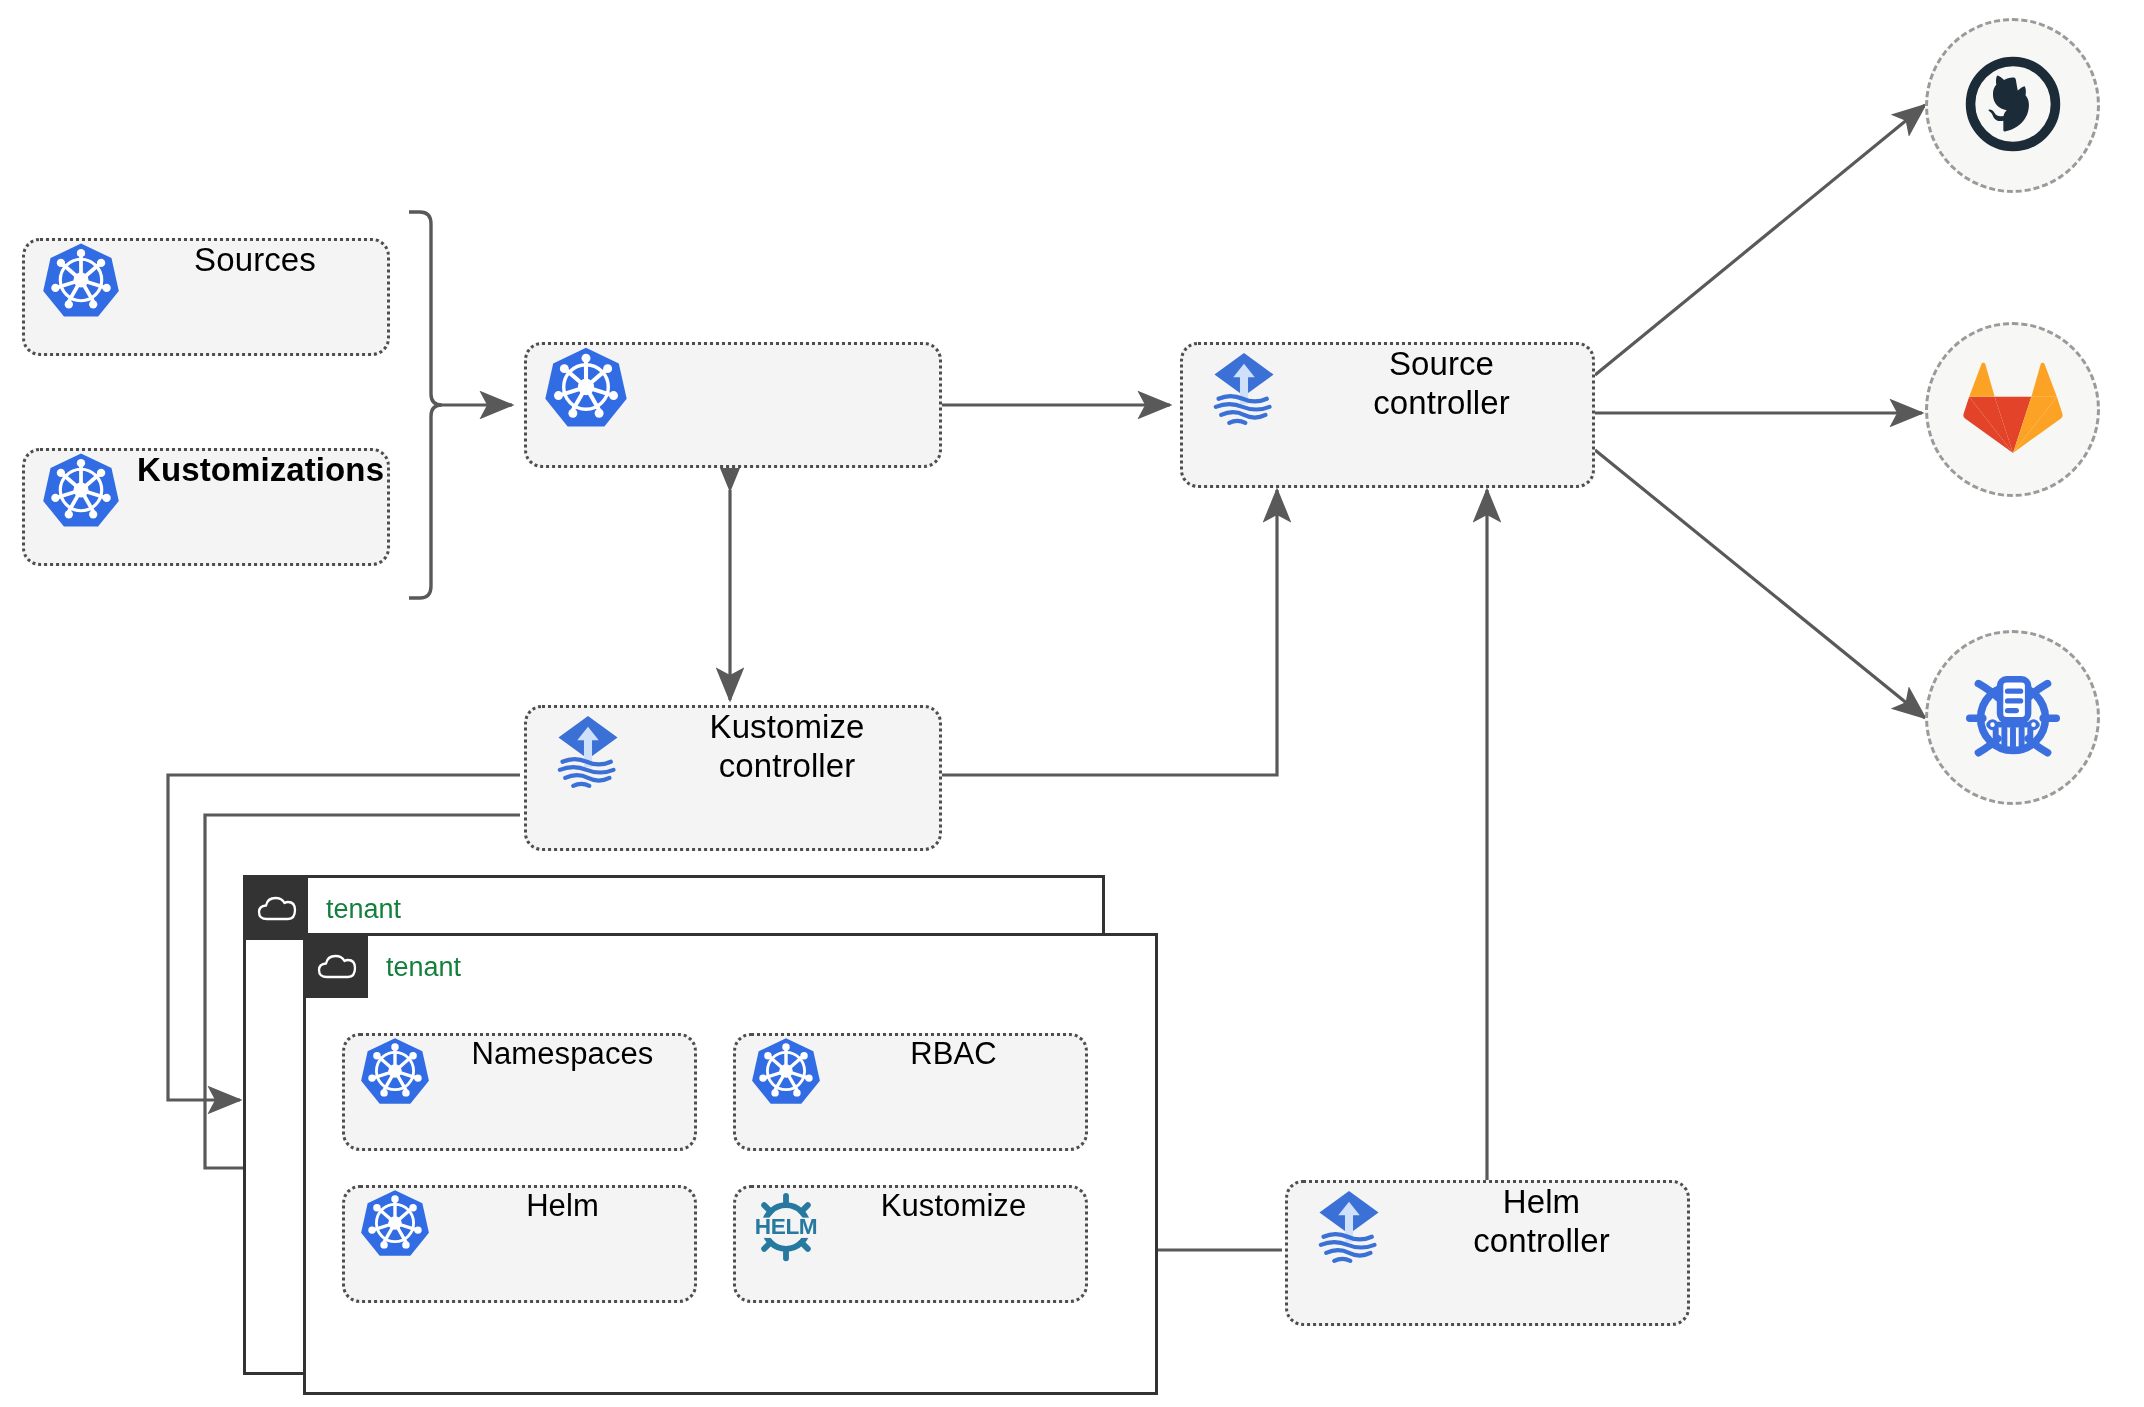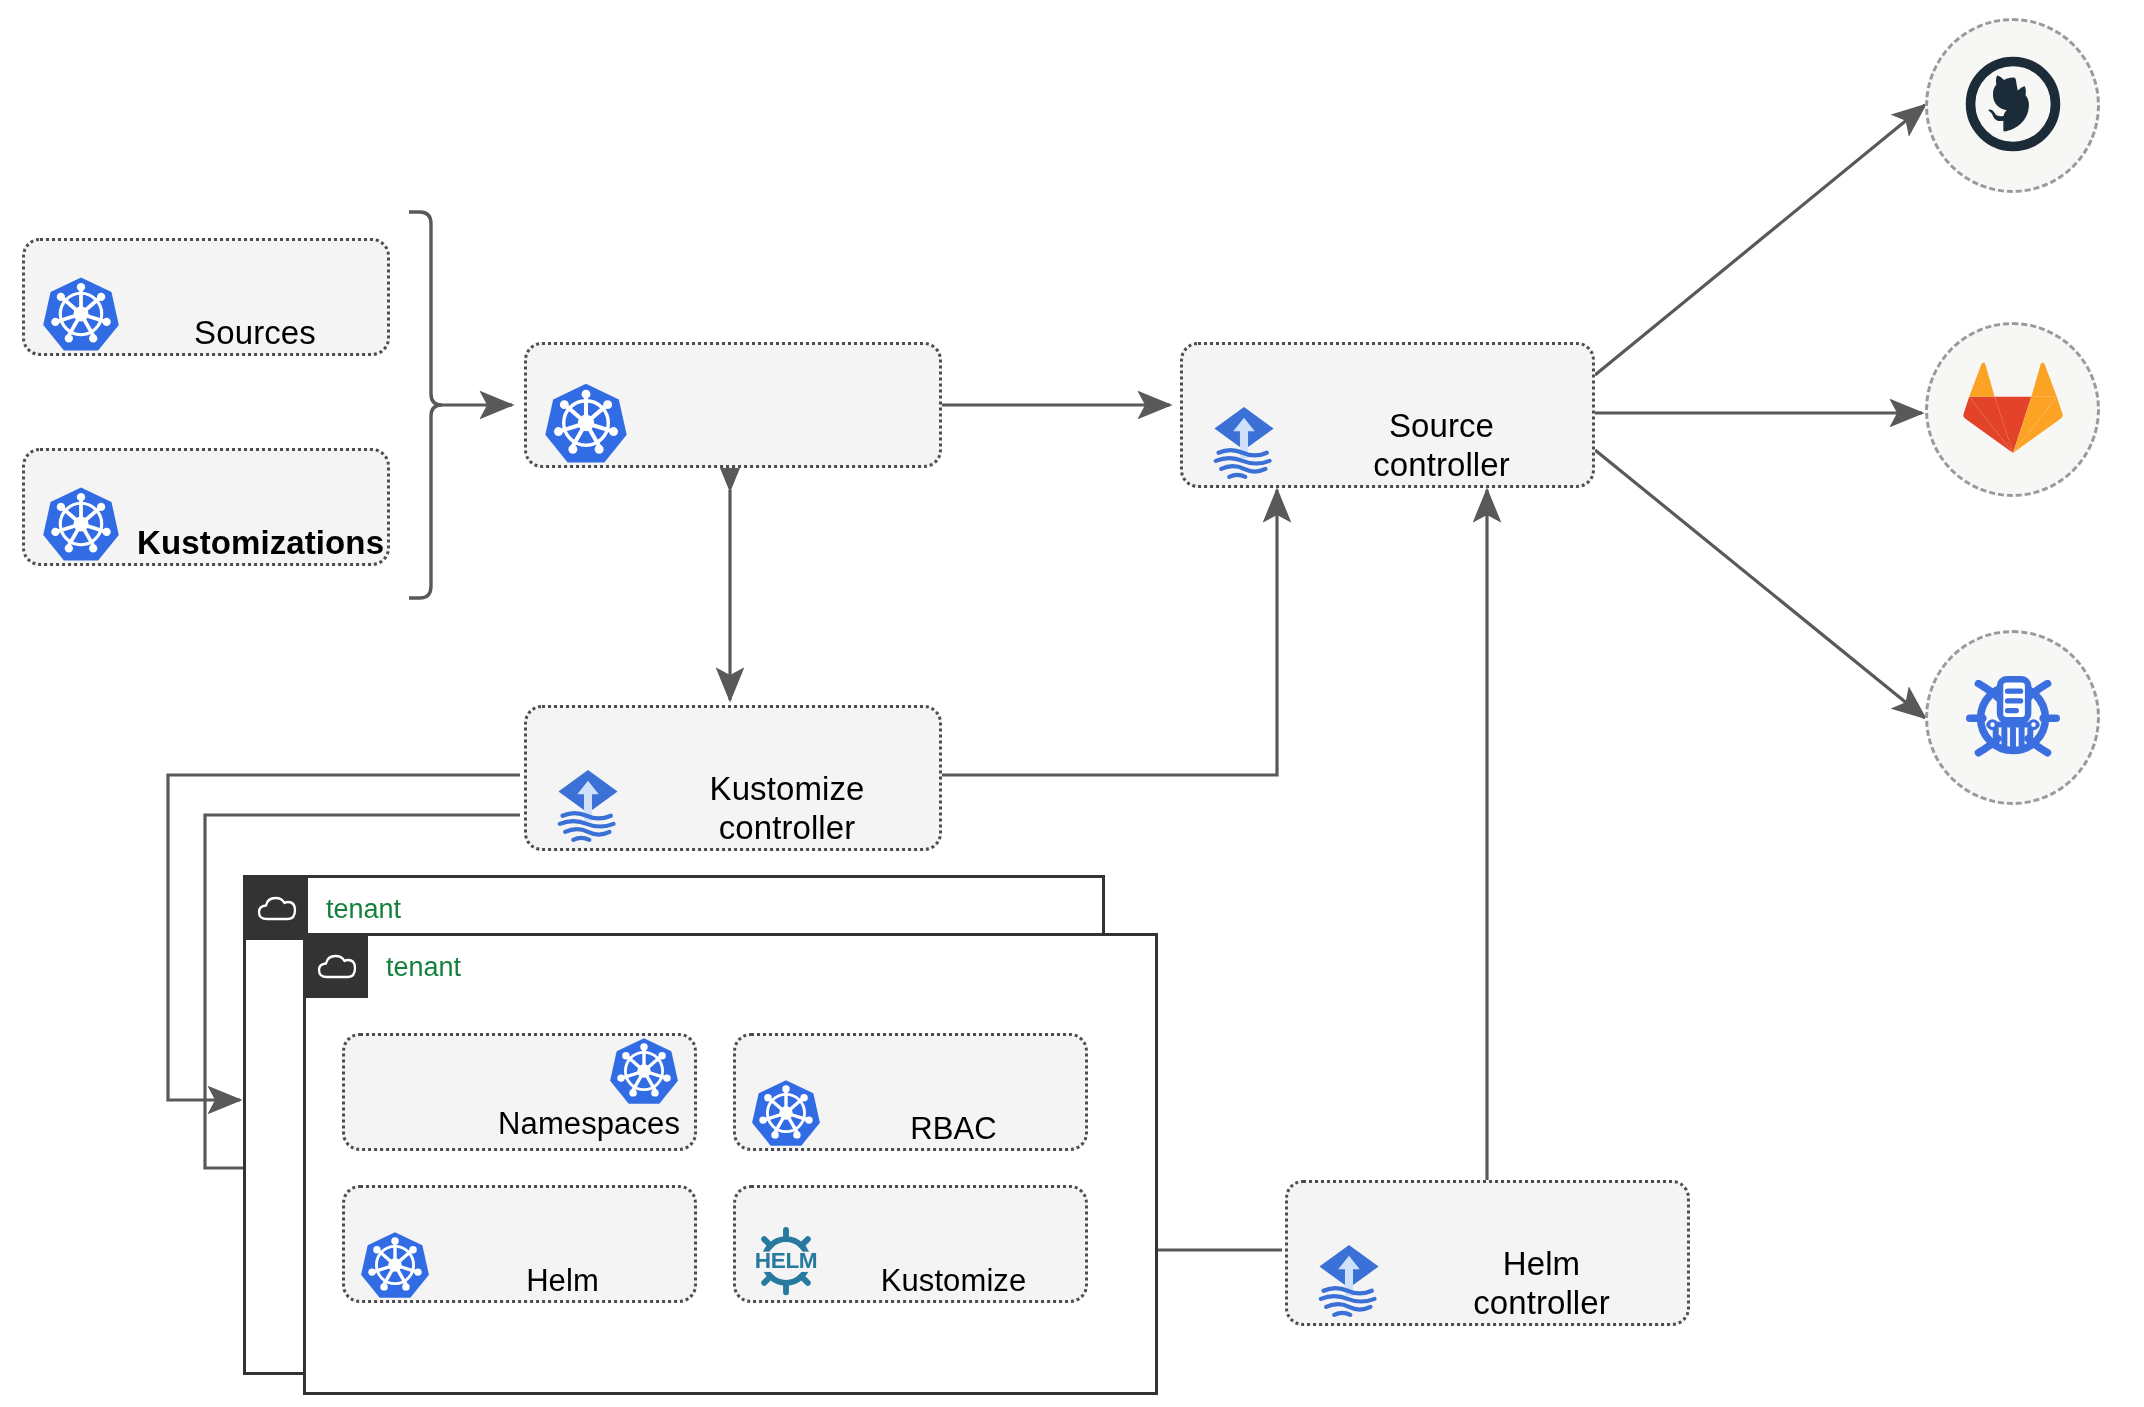--- a/index.html
+++ b/index.html
@@ -1,20 +1,20 @@
 <!DOCTYPE html>
 <html><head>
 <meta charset="utf-8">
 <style>
   html,body{margin:0;padding:0;background:#ffffff;}
   body{font-family:"Liberation Sans","DejaVu Sans",sans-serif;}
   #stage{position:relative;width:2144px;height:1407px;background:#ffffff;overflow:hidden;}
   #edges{position:absolute;left:0;top:0;width:2144px;height:1407px;pointer-events:none;}
 
-  .node{position:absolute;box-sizing:border-box;display:flex;align-items:flex-end;
+  .node{position:absolute;box-sizing:border-box;display:flex;align-items:flex-start;
         background:#f4f4f4;border:3px dotted #4d4d4d;border-radius:18px;}
   .node .ico{flex:0 0 auto;display:flex;align-items:center;justify-content:center;}
   .node .lbl{flex:1 1 auto;text-align:center;color:#000;line-height:1.18;
              font-size:33px;letter-spacing:.1px;padding-right:14px;}
   .node.small .lbl{font-size:31px;}
 
   .circ{position:absolute;box-sizing:border-box;border:3px dashed #9a9a9a;border-radius:50%;
         background:#f7f7f5;display:flex;align-items:center;justify-content:center;}
 
   .tenant{position:absolute;box-sizing:border-box;background:#ffffff;border:3px solid #333333;}
@@ -283,21 +283,21 @@
 
   <div class="tenant" style="left:303px;top:933px;width:855px;height:462px;">
     <span class="bar">
       <svg width="42" height="32" viewBox="0 0 42 32">
         <path d="M11 26 Q3 26 3 19 Q3 13 10 12.5 Q11.5 5 19.5 5 Q26 5 28.5 10 Q30 9 32 9 Q39 9 39 17 Q39 26 32 26 Z" fill="none" stroke="#ffffff" stroke-width="2.3" stroke-linejoin="round"></path>
       </svg>
     </span>
     <span class="ttl" style="left:80px;">tenant</span>
   </div>
 
-  <div class="node small" style="left:342px;top:1033px;width:355px;height:118px;flex-direction:column;">
+  <div class="node small" style="left:342px;top:1033px;width:355px;height:118px;">
     <span class="ico" style="width:100px;">
       <svg width="70" height="70" viewBox="0 0 64 64">
         <path d="M32 2 L57 14 L63 41 L46 62 L18 62 L1 41 L7 14 Z" fill="#326CE5"></path>
         <g fill="#fff" stroke="#fff">
           <circle cx="32" cy="32" r="6.2" stroke-width="0"></circle>
           <circle cx="32" cy="32" r="17" fill="none" stroke-width="2.6"></circle>
           <g stroke-width="3.1" stroke-linecap="round">
             <line x1="32" y1="32" x2="32" y2="12"></line>
               <line x1="32" y1="32" x2="46.5" y2="19.5"></line>
             <line x1="32" y1="32" x2="51" y2="38"></line>

